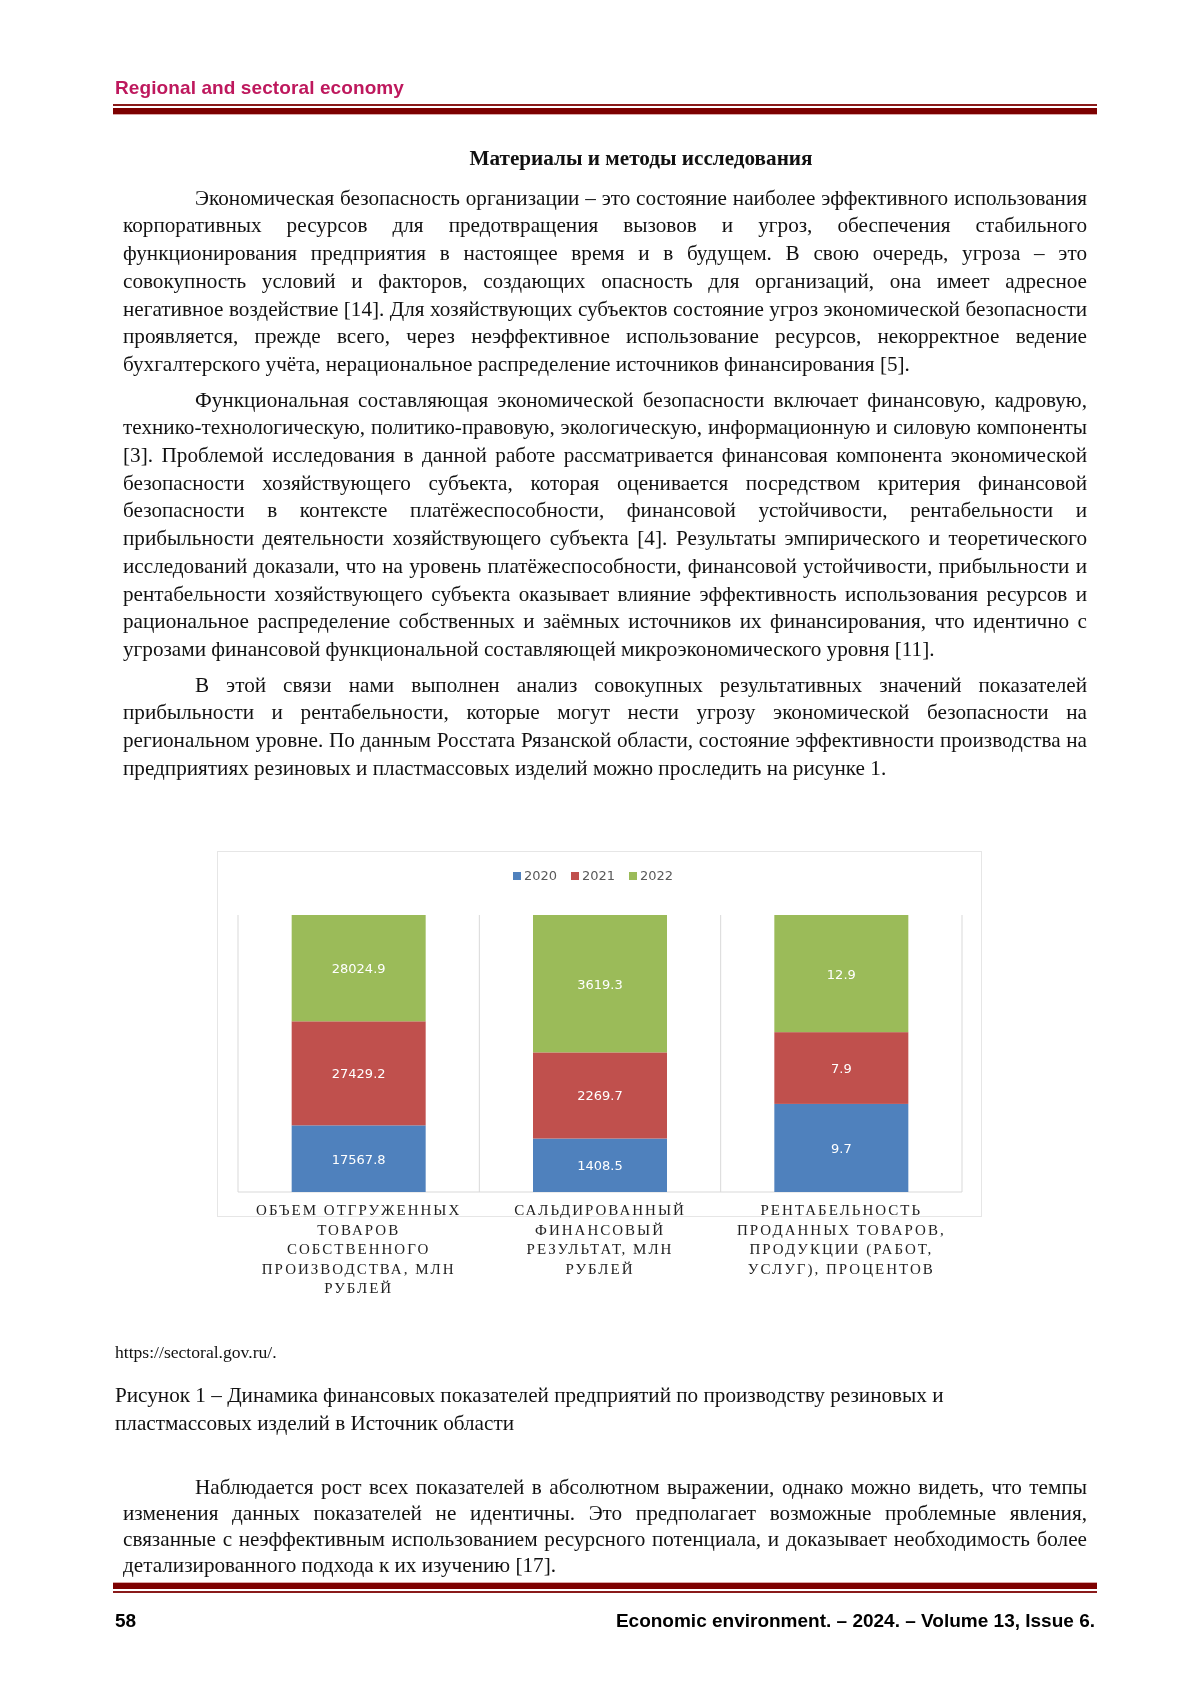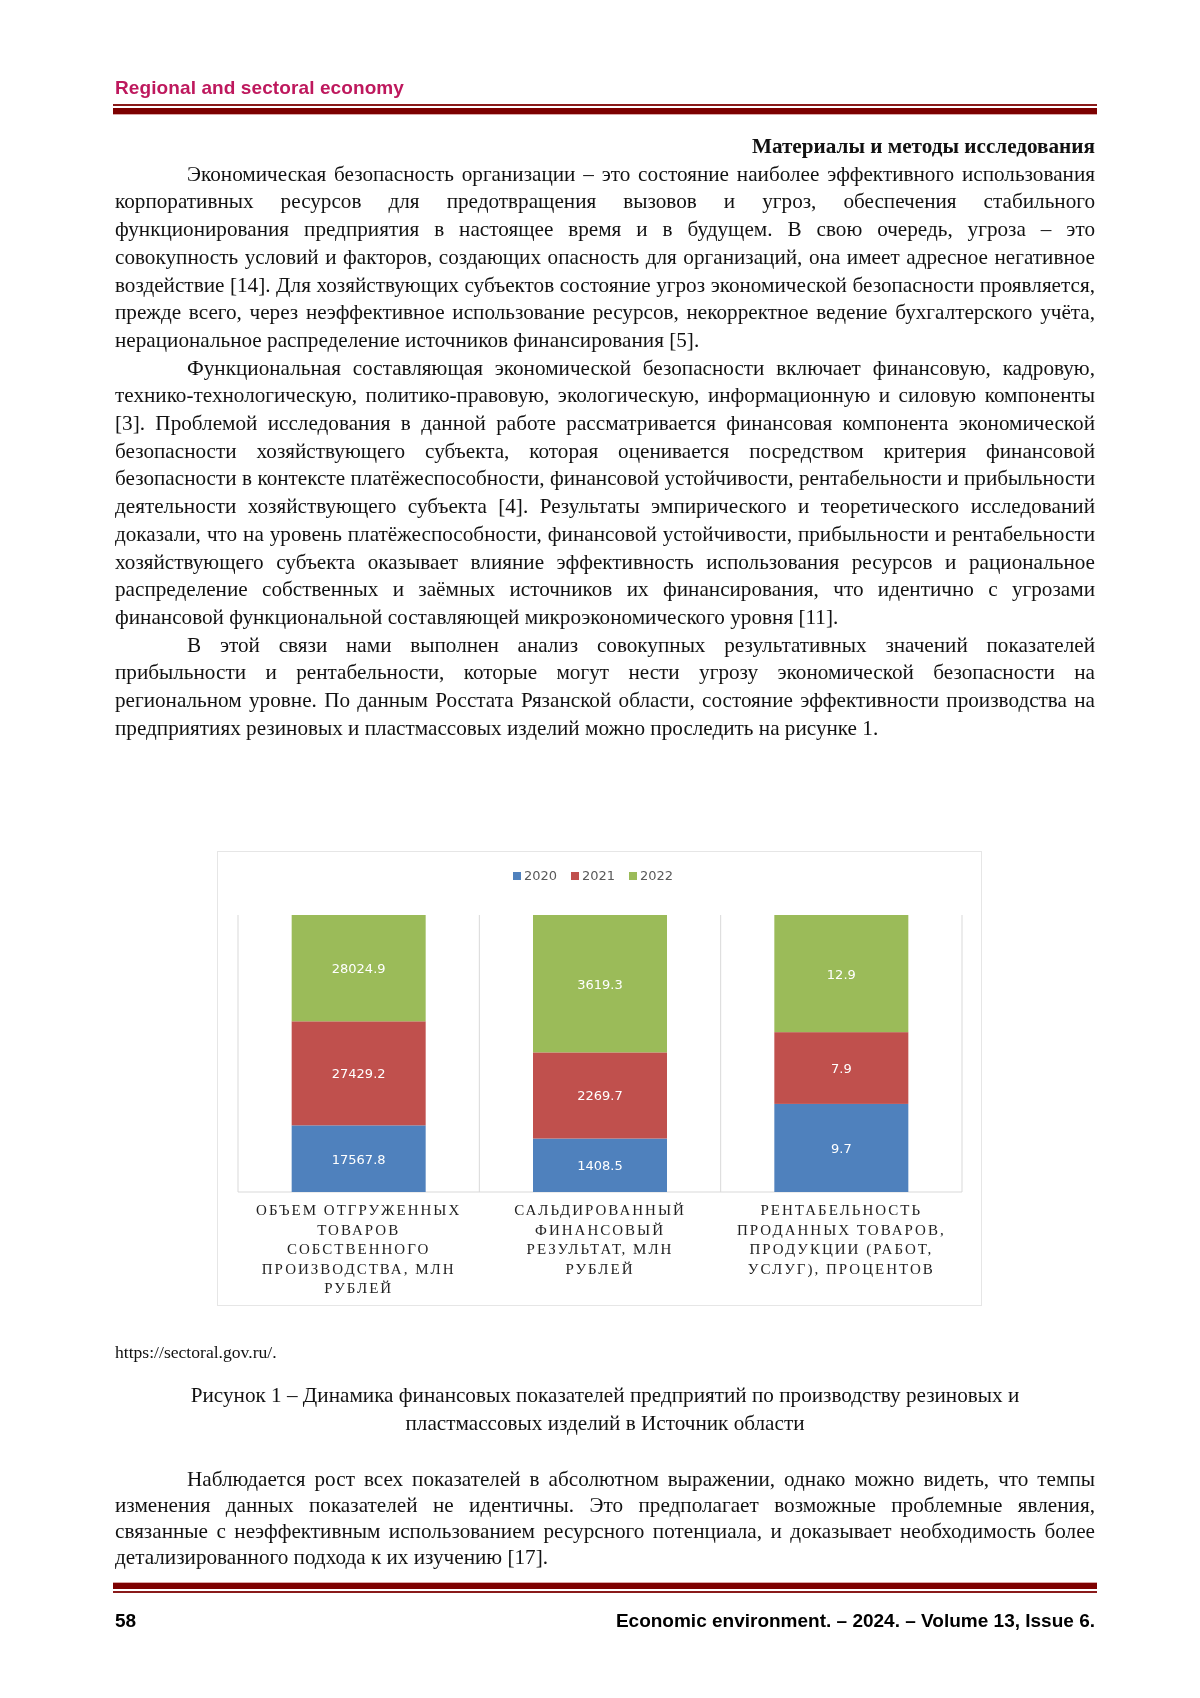--- a/index.html
+++ b/index.html
@@ -6,29 +6,29 @@
     body { width: 1200px; height: 1698px; position: relative; overflow: hidden; font-family: "Liberation Serif", serif; color: #111; }
 
     .running-head { position: absolute; left: 115px; top: 77px; font-family: "Liberation Sans", sans-serif; font-weight: bold; font-size: 19px; letter-spacing: 0.1px; color: #be185d; }
     .rule { position: absolute; left: 113px; width: 984px; }
     .rule .thin { height: 2px; background: #8a1a1a; }
     .rule .gap { height: 2px; background: #fff; }
     .rule .thick { height: 6px; background: #7d0000; }
     .rule .hair { height: 1px; background: #d9a6a6; }
 
     .content { position: absolute; left: 115px; top: 133px; width: 980px; font-size: 21.2px; line-height: 27.7px; text-align: justify; }
-    .section-title { font-weight: bold; margin: 0; padding-left: 72px; text-align: right; }
-    .para { margin: 0; text-indent: 72px; hyphens: manual; }
+    .section-title { font-weight: bold; margin: 12px; padding-left: 72px; text-align: center; }
+    .para { margin: 8px; text-indent: 72px; hyphens: manual; }
 
-    .chart-frame { position: absolute; left: 217px; top: 851px; width: 765px; height: 455px; border: 1px solid #e6e6e6; box-sizing: border-box; background: #fff; }
+    .chart-frame { position: absolute; left: 217px; top: 851px; width: 765px; height: 366px; border: 1px solid #e6e6e6; box-sizing: border-box; background: #fff; }
     .chart-frame svg { position: absolute; left: 0; top: 0; }
 
     .source-note { position: absolute; left: 115px; top: 1316px; width: 980px; font-size: 17.6px; line-height: 24px; text-align: justify; }
     .source-note .indent { display: inline-block; width: 72px; }
-    .fig-caption { position: absolute; left: 115px; top: 1382px; width: 980px; font-size: 21.2px; line-height: 27.7px; text-align: center; }
+    .fig-caption { position: absolute; left: 115px; top: 1382px; width: 980px; font-size: 21.2px; line-height: 27.7px; }
 
     .after-text { position: absolute; left: 115px; top: 1466px; width: 980px; font-size: 21.2px; line-height: 26px; text-align: justify; }
 
     .footer { position: absolute; left: 115px; top: 1610px; width: 980px; font-family: "Liberation Sans", sans-serif; font-weight: bold; font-size: 19px; color: #000; }
     .footer .page-num { position: absolute; left: 0; top: 0; }
     .footer .journal { position: absolute; right: 0; top: 0; }
   </style>
 </head>
 <body>
 

